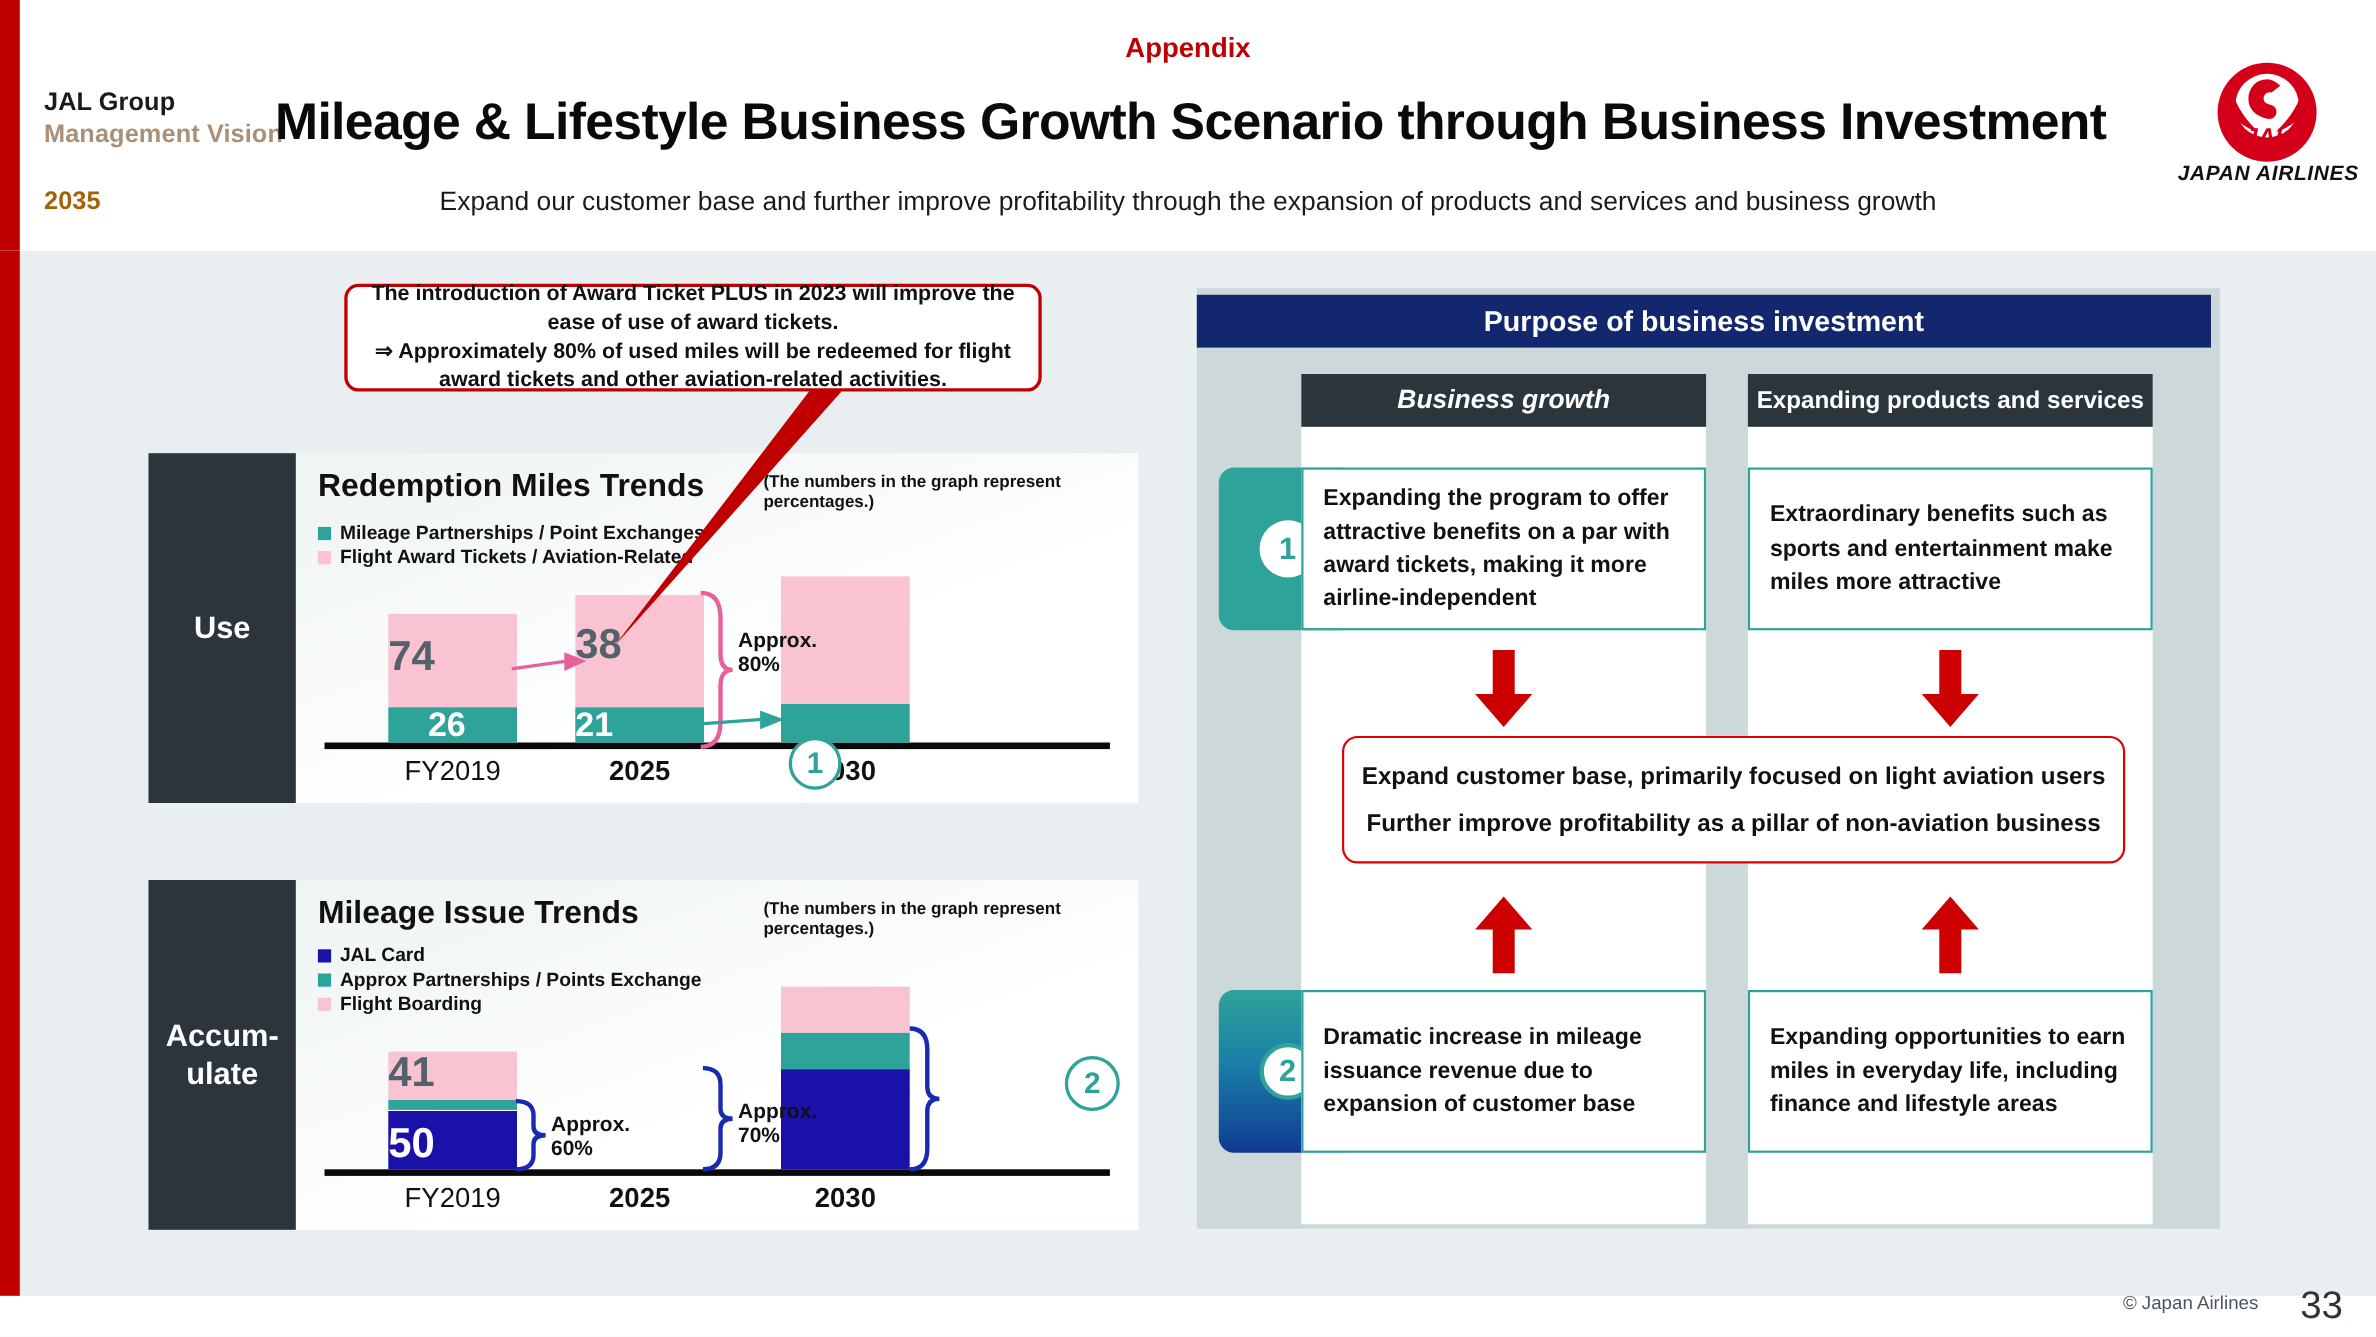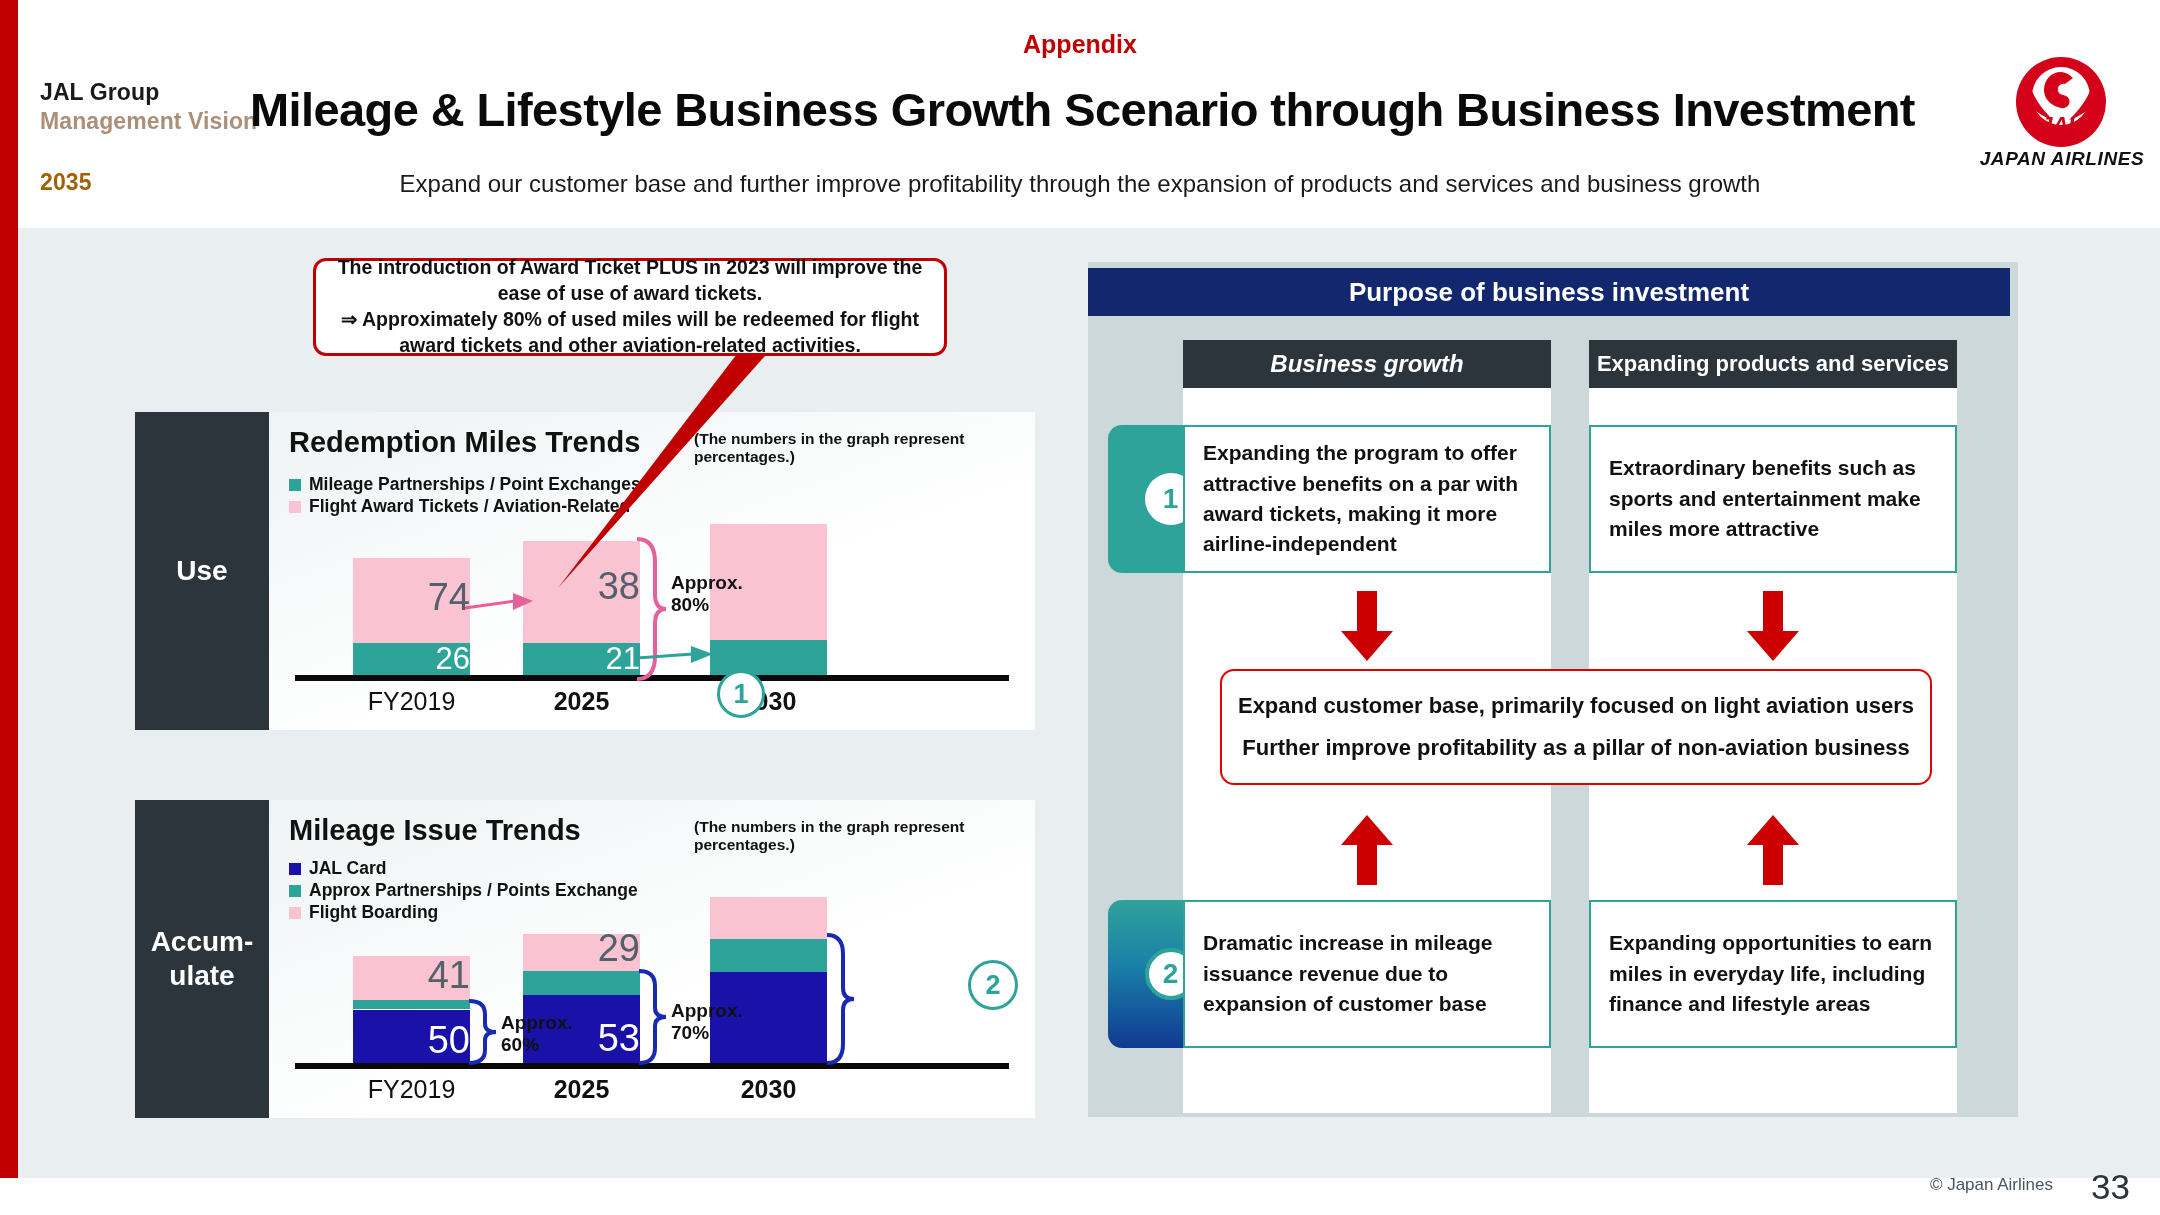--- a/index.html
+++ b/index.html
@@ -49,22 +49,22 @@
   .chart-note { position: absolute; font-size: 15.5px; font-weight: bold; color: #111; }
 
   .legend { position: absolute; }
   .legend-row { display: flex; align-items: center; margin-bottom: 1px; }
   .legend-sw { width: 12px; height: 12px; margin-right: 8px; flex: 0 0 auto; }
   .legend-tx { font-size: 17.5px; font-weight: bold; color: #111; white-space: nowrap; }
 
   .axis { position: absolute; background: #0a0a0a; height: 6px; }
   .bar { position: absolute; }
   .seg { position: absolute; left: 0; width: 100%; }
-  .seg-label { position: absolute; left: 0; width: 100%; text-align: right;
-               font-size: 38px; font-weight: normal; }
+  .seg-label { position: absolute; left: 0; width: 100%; text-align: left;
+               font-size: 38px; font-weight: bold; }
   .tick { position: absolute; text-align: center; font-size: 25px; color: #111; }
   .tick.b { font-weight: bold; }
   .approx { position: absolute; font-size: 19px; font-weight: bold; color: #111; line-height: 1.18; }
 
   .circ-badge { position: absolute; border-radius: 50%; display: flex; align-items: center;
                 justify-content: center; font-size: 27px; font-weight: bold; }
   .circ-teal { border: 3px solid #2ea39a; color: #2ea39a; background: #ffffff; }
 
   
   .rp { position: absolute; left: 1088px; top: 262px; width: 930px; height: 855px; background: #ccd8d9; }
@@ -230,27 +230,20 @@
     <div class="axis" style="left:26px; top:263px; width:714px;"></div>
 
     <div class="bar" style="left:84px; top:156px; width:117px; height:107px;">
       <div class="seg" style="top:0; height:41%; background:#f9c3d2;"></div>
       <div class="seg" style="top:41%; height:9%; background:#2ea39a;"></div>
       <div class="seg" style="bottom:0; height:50%; background:#1a11a8;"></div>
       <div class="seg-label" style="top:-2px; color:#54616b;">41</div>
       <div class="seg-label" style="bottom:1px; color:#ffffff;">50</div>
     </div>
 
-    <div class="bar" style="left:254px; top:134px; width:117px; height:129px;">
-      <div class="seg" style="top:0; height:29%; background:#f9c3d2;"></div>
-      <div class="seg" style="top:29%; height:18%; background:#2ea39a;"></div>
-      <div class="seg" style="bottom:0; height:53%; background:#1a11a8;"></div>
-      <div class="seg-label" style="top:-7px; color:#54616b;">29</div>
-      <div class="seg-label" style="bottom:3px; color:#ffffff;">53</div>
-    </div>
 
     <div class="bar" style="left:441px; top:97px; width:117px; height:166px;">
       <div class="seg" style="top:0; height:25%; background:#f9c3d2;"></div>
       <div class="seg" style="top:25%; height:20%; background:#2ea39a;"></div>
       <div class="seg" style="bottom:0; height:55%; background:#1a11a8;"></div>
     </div>
 
     <svg style="position:absolute; left:198px; top:198px; width:32px; height:68px;" viewBox="0 0 32 68">
       <path d="M2 3 Q18 3 18 16 L18 26 Q18 34 29 34 Q18 34 18 42 L18 52 Q18 65 2 65" fill="none" stroke="#1a2ab0" stroke-width="4"></path>
     </svg>

